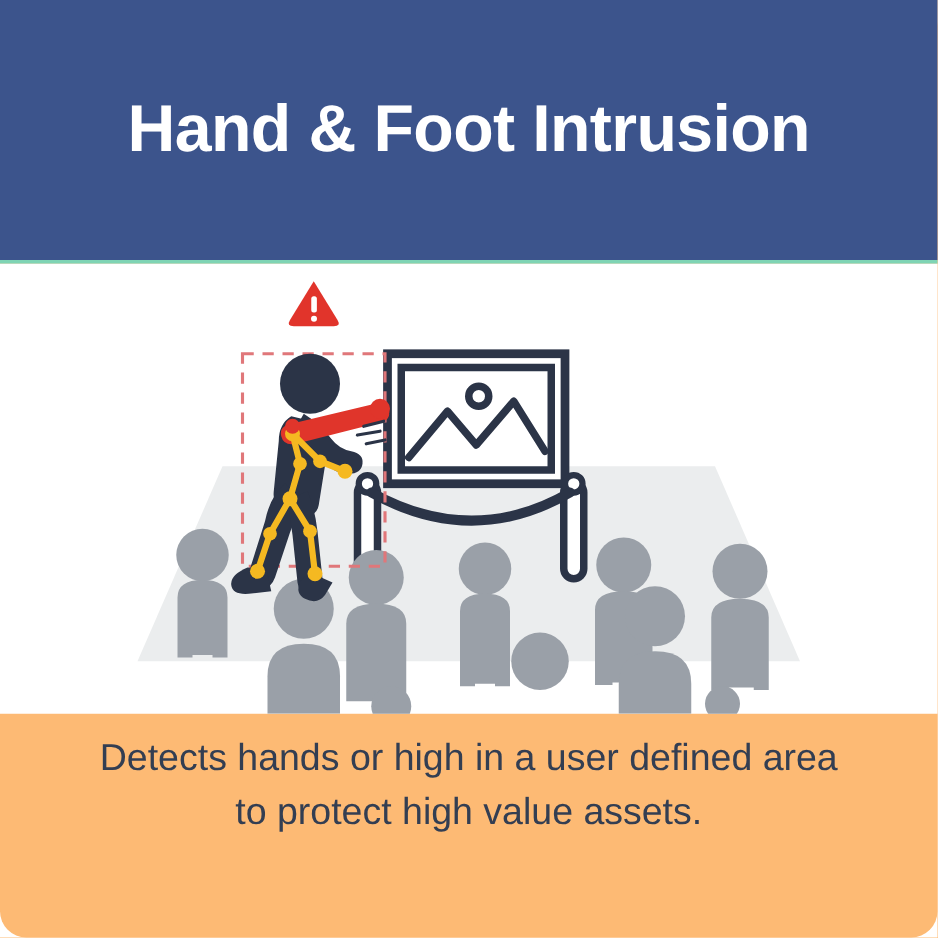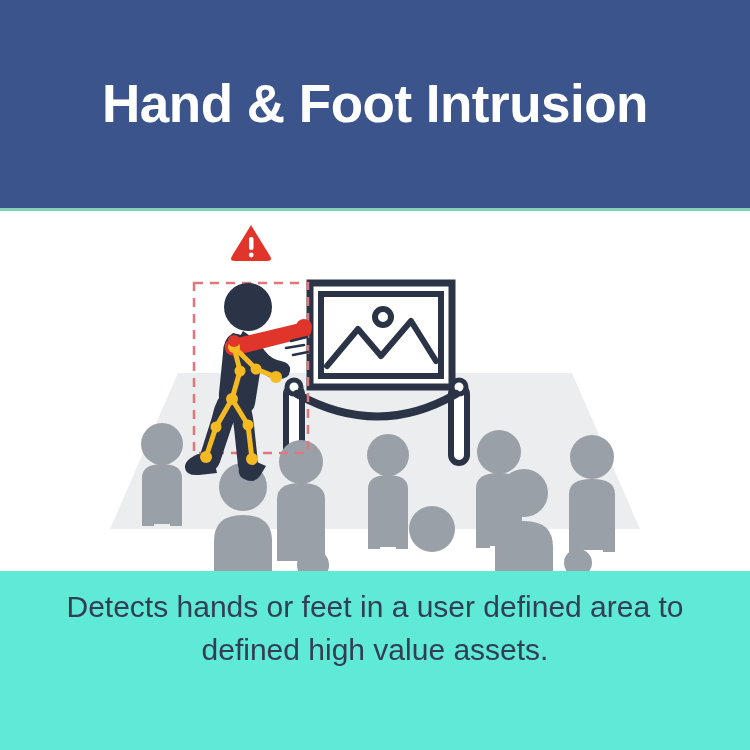--- a/index.html
+++ b/index.html
@@ -2,21 +2,21 @@
 <html><head>
 <meta charset="utf-8">
 <style>
   html,body{margin:0;padding:0;}
   body{
     width:750px;height:750px;
     background:#ffffff;
     font-family:"Liberation Sans","DejaVu Sans",sans-serif;
     overflow:hidden;
   }
-  .card{position:relative;width:750px;height:750px;background:#5eead4;}
+  .card{position:relative;width:750px;height:750px;background:#fdba74;border-radius:21px;}
 
   
   .header{
     position:absolute;left:0;top:0;width:750px;height:208px;
     background:#3c548c;
     display:flex;align-items:center;justify-content:center;
   }
   .header-title{
     color:#ffffff;
     font-size:53px;
@@ -189,16 +189,16 @@
       <g stroke="#2b3447" stroke-width="2.6" stroke-linecap="round">
         <line x1="291" y1="130" x2="307" y2="126"></line>
         <line x1="286" y1="137" x2="304" y2="134"></line>
         <line x1="293" y1="144" x2="308" y2="141"></line>
       </g>
 
     </svg>
   </div>
 
   <div class="caption-wrap">
-    <div class="caption">Detects hands or feet in a user defined area to defined high value assets.</div>
+    <div class="caption">Detects hands or high in a user defined area to protect high value assets.</div>
   </div>
 
 </div>
 
 </body></html>

